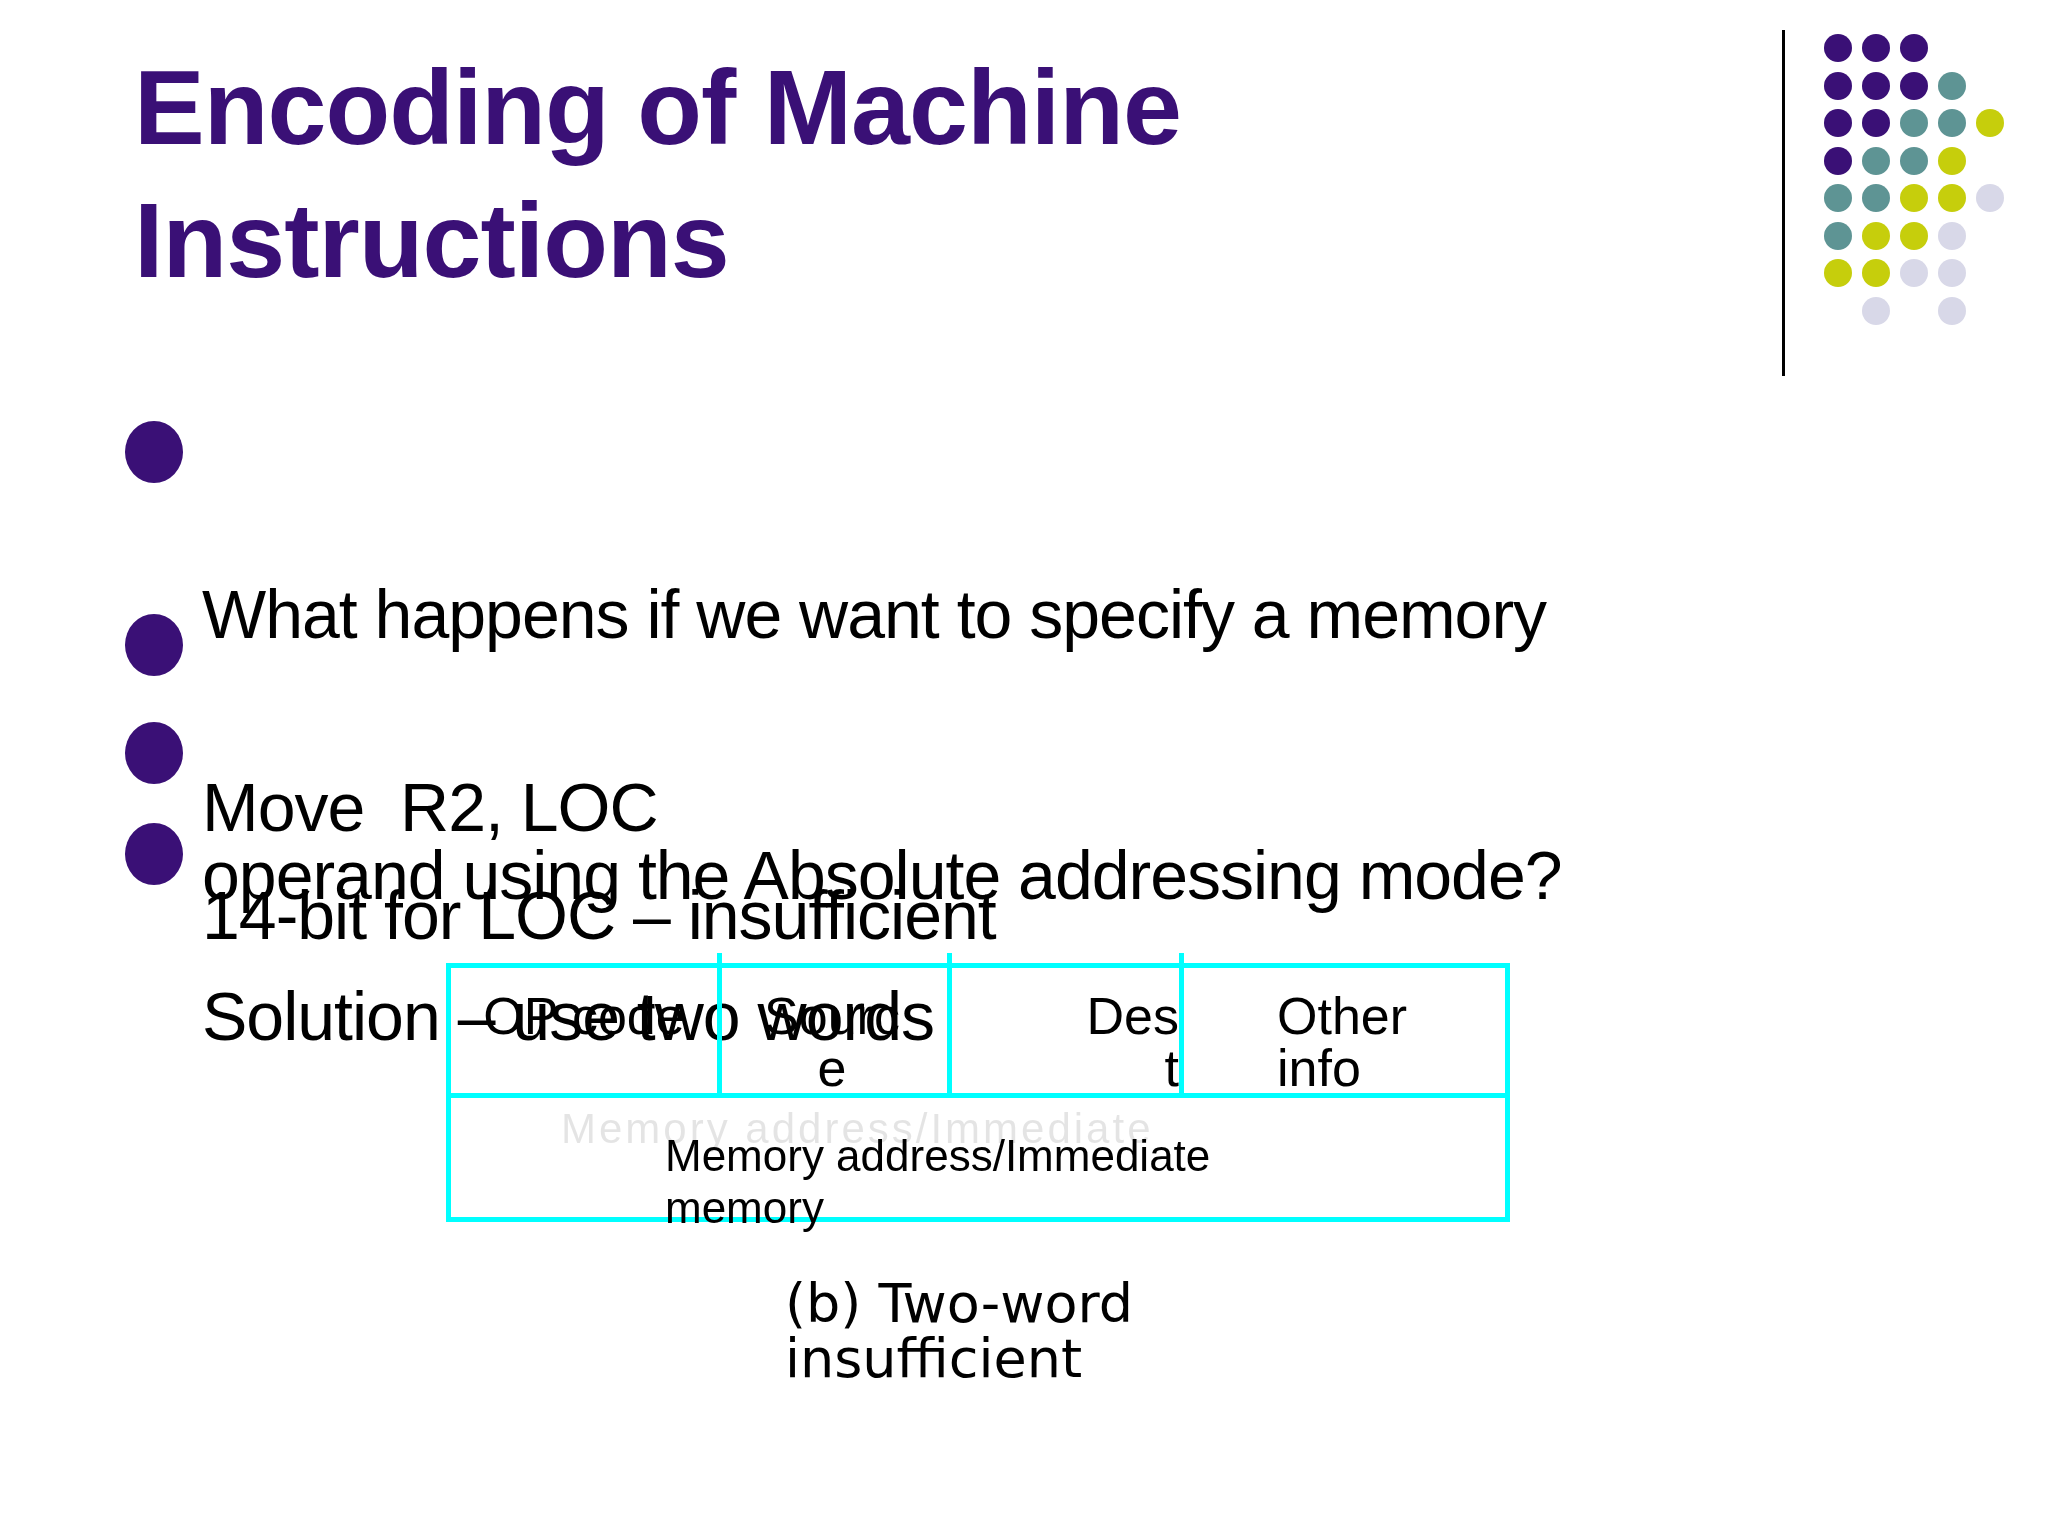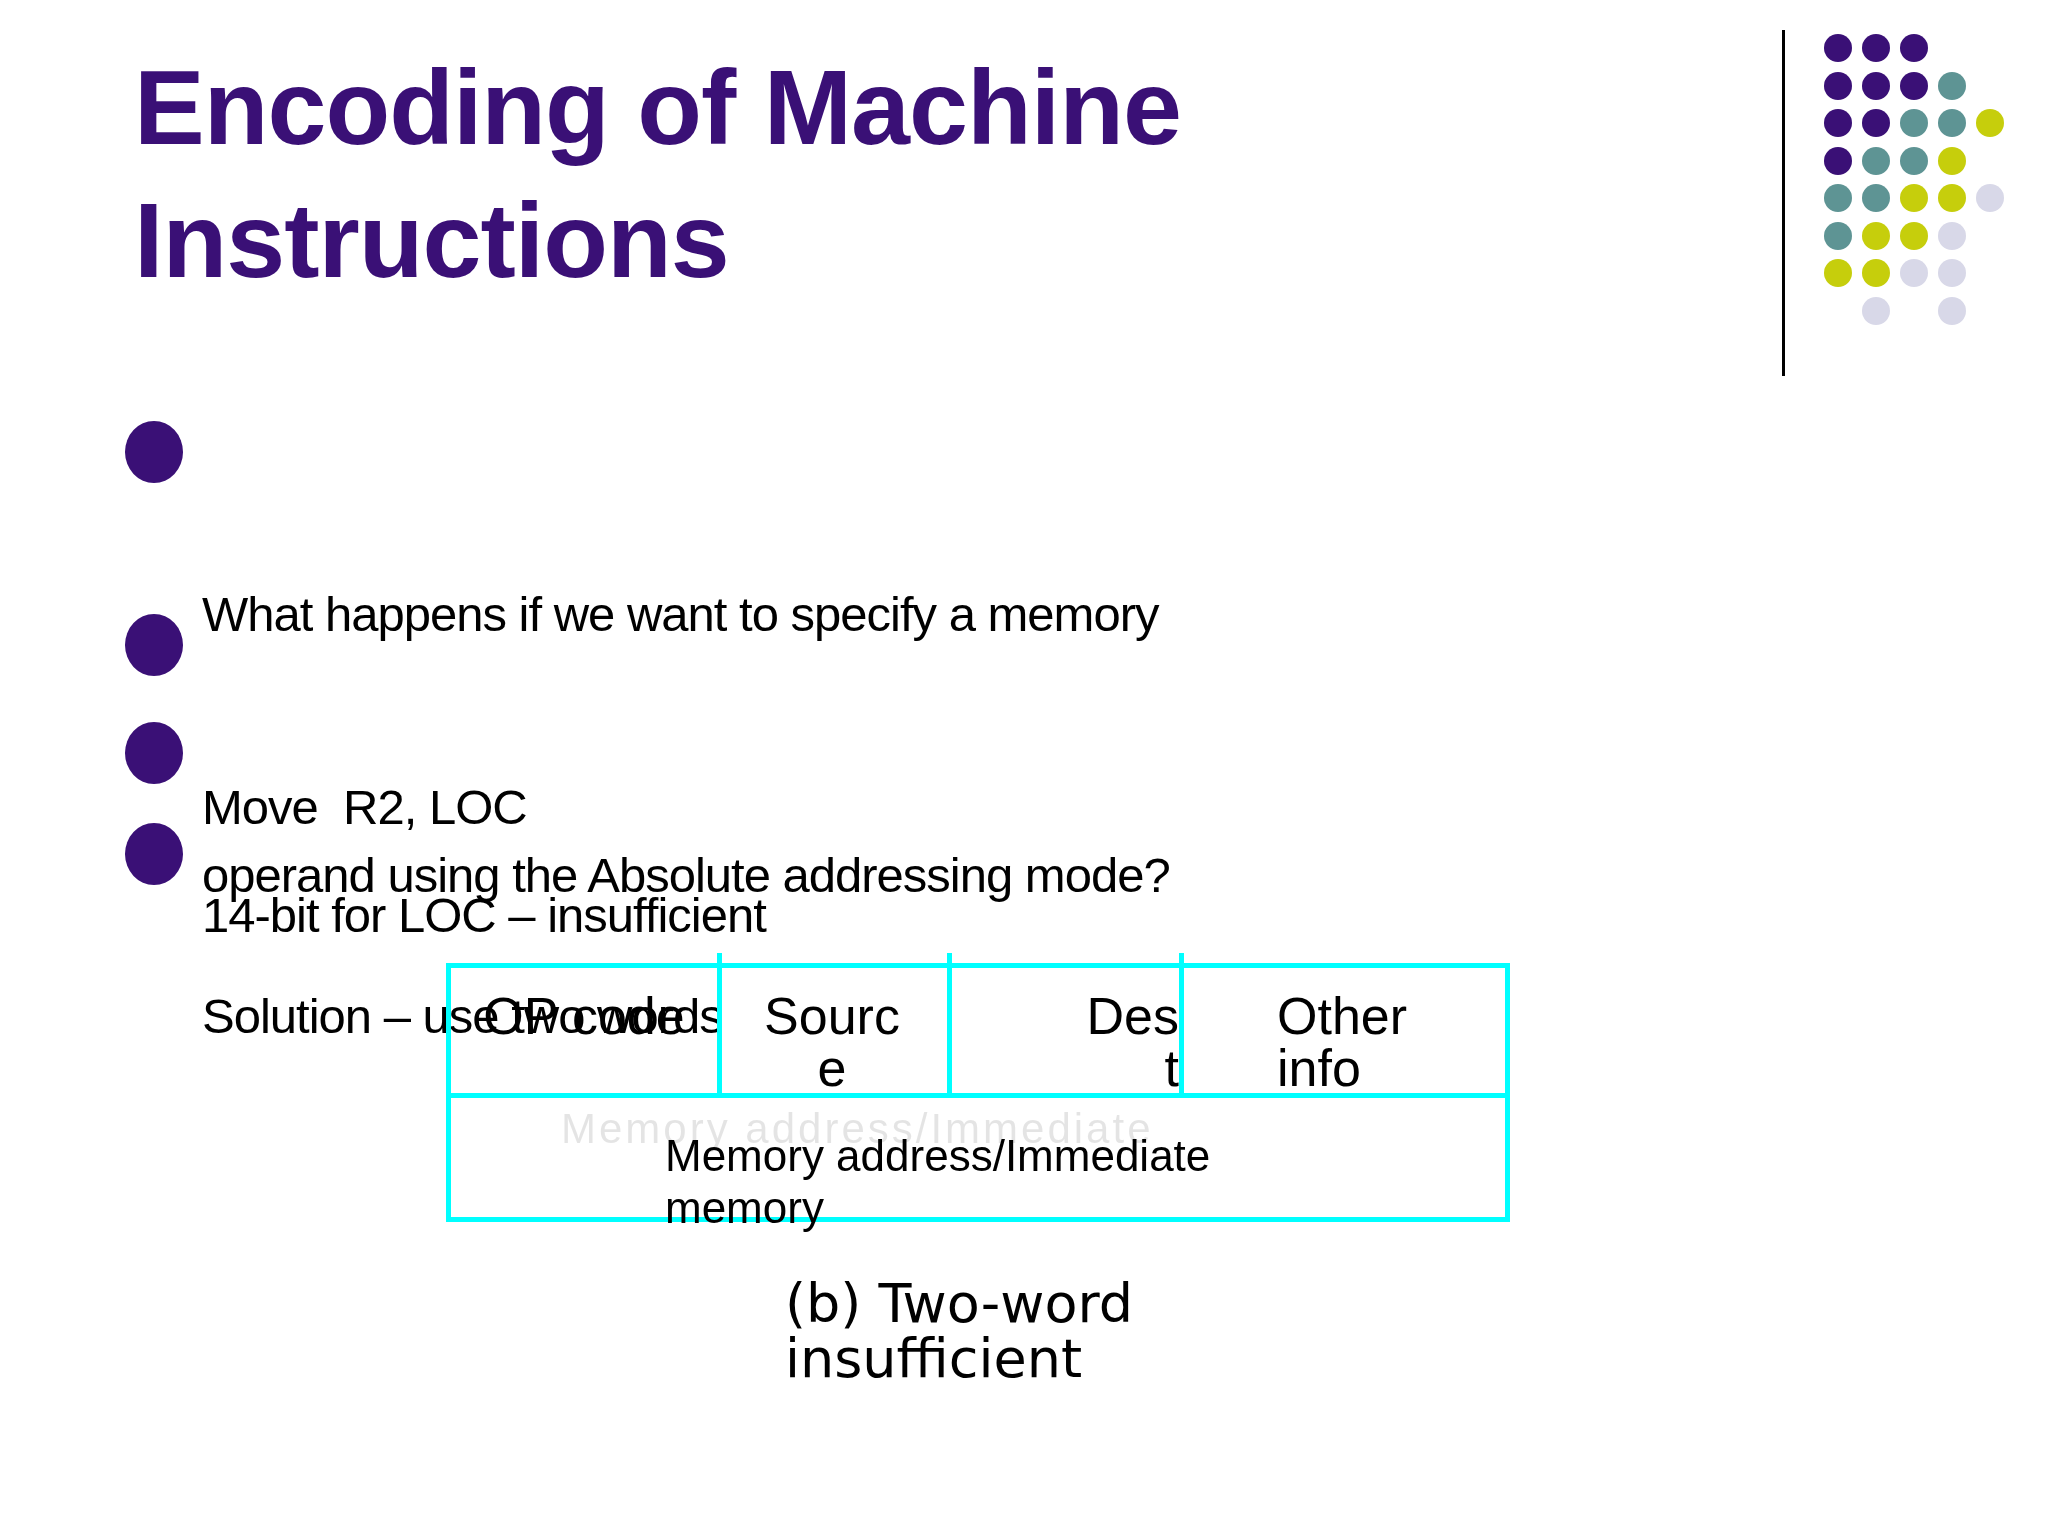--- a/index.html
+++ b/index.html
@@ -12,21 +12,21 @@
     position:absolute;left:134px;top:41px;
     font-size:106px;line-height:133px;font-weight:bold;
     letter-spacing:-1px;
   }
   
   .bullet-item{position:absolute;left:125px;}
   .bullet-marker{
     position:absolute;left:0;top:24px;width:58px;height:62px;border-radius:50%;
   }
   .bullet-text{
-    margin-left:77px;font-size:49px;line-height:87px;color:#000;white-space:pre;
+    margin-left:77px;font-size:68px;line-height:87px;color:#000;white-space:pre;
     letter-spacing:-1px;
   }
   
   .wtable{
     position:absolute;left:446px;top:963px;width:1064px;height:259px;
     border:5px solid #00FFFF;box-sizing:border-box;
   }
   .row-divider{position:absolute;left:0;right:0;top:125px;height:5px;}
   .col-divider{position:absolute;top:-15px;height:145px;width:5px;}
   .cell-label{

